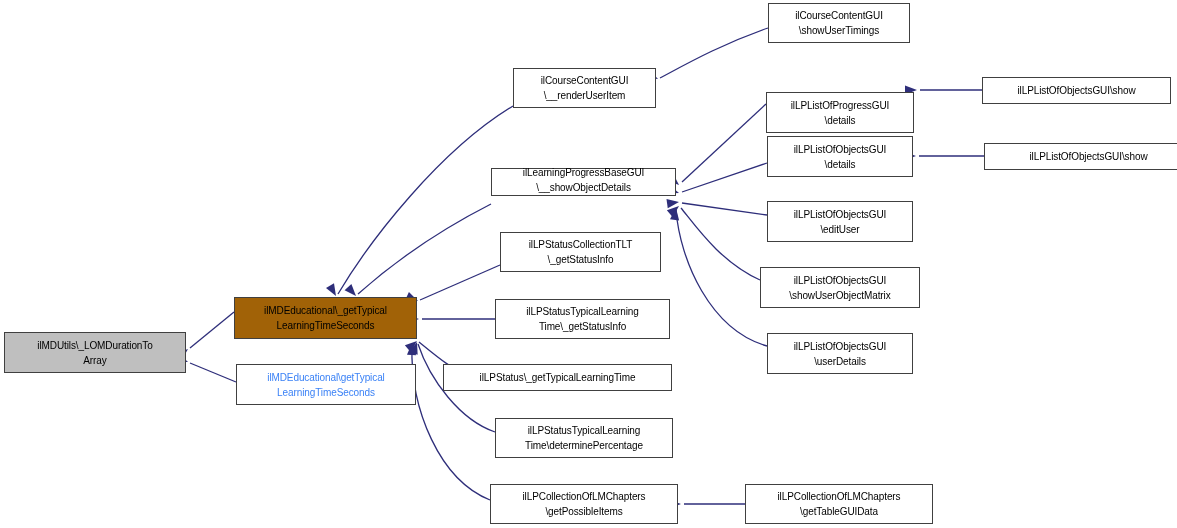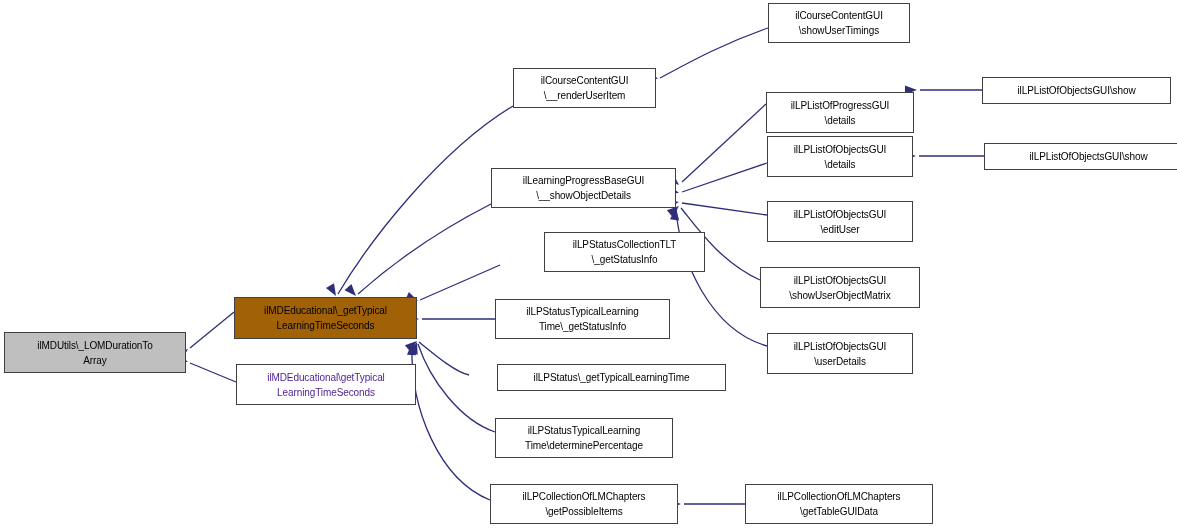--- a/index.html
+++ b/index.html
@@ -91,31 +91,31 @@
       <polygon points="0,0 -12,-4.6 -12,4.6" fill="#2e2e7a" transform="translate(917,90) rotate(360)"></polygon>
       <path d="M 984 156 L 919 156" fill="none" stroke="#2e2e7a" stroke-width="1.3"></path>
       <polygon points="0,0 -12,-4.6 -12,4.6" fill="#2e2e7a" transform="translate(916,156) rotate(360)"></polygon>
     </svg>
 
   <div id="node-layer">
       <div class="node root" style="left: 4px; top: 332px; width: 182px; height: 41px; background: rgb(191, 191, 191); border-color: rgb(64, 64, 64); color: rgb(0, 0, 0);"><span class="label">ilMDUtils\_LOMDurationTo
 Array</span></div>
       <div class="node" style="left: 234px; top: 297px; width: 183px; height: 42px; background: #a16207; border-color: rgb(64, 64, 64); color: rgb(0, 0, 0);"><span class="label">ilMDEducational\_getTypical
 LearningTimeSeconds</span></div>
-      <div class="node" style="left: 236px; top: 364px; width: 180px; height: 41px; background: rgb(255, 255, 255); border-color: rgb(64, 64, 64); color: #4c1d95;"><span class="label">ilMDEducational\getTypical
+      <div class="node" style="left: 236px; top: 364px; width: 180px; height: 41px; background: rgb(255, 255, 255); border-color: rgb(64, 64, 64); color: #3b82f6;"><span class="label">ilMDEducational\getTypical
 LearningTimeSeconds</span></div>
       <div class="node" style="left: 513px; top: 68px; width: 143px; height: 40px; background: rgb(255, 255, 255); border-color: rgb(64, 64, 64); color: rgb(0, 0, 0);"><span class="label">ilCourseContentGUI
 \__renderUserItem</span></div>
-      <div class="node" style="left: 491px; top: 168px; width: 185px; height: 40px; background: rgb(255, 255, 255); border-color: rgb(64, 64, 64); color: rgb(0, 0, 0);"><span class="label">ilLearningProgressBaseGUI
+      <div class="node" style="left: 491px; top: 168px; width: 185px; height: 28px; background: rgb(255, 255, 255); border-color: rgb(64, 64, 64); color: rgb(0, 0, 0); align-items: flex-end;"><span class="label">ilLearningProgressBaseGUI
 \__showObjectDetails</span></div>
-      <div class="node" style="left: 500px; top: 232px; width: 161px; height: 40px; background: rgb(255, 255, 255); border-color: rgb(64, 64, 64); color: rgb(0, 0, 0); margin-left: 44px;"><span class="label">ilLPStatusCollectionTLT
+      <div class="node" style="left: 500px; top: 232px; width: 161px; height: 40px; background: rgb(255, 255, 255); border-color: rgb(64, 64, 64); color: rgb(0, 0, 0);"><span class="label">ilLPStatusCollectionTLT
 \_getStatusInfo</span></div>
       <div class="node" style="left: 495px; top: 299px; width: 175px; height: 40px; background: rgb(255, 255, 255); border-color: rgb(64, 64, 64); color: rgb(0, 0, 0);"><span class="label">ilLPStatusTypicalLearning
 Time\_getStatusInfo</span></div>
-      <div class="node" style="left: 497px; top: 364px; width: 229px; height: 27px; background: rgb(255, 255, 255); border-color: rgb(64, 64, 64); color: rgb(0, 0, 0);"><span class="label">ilLPStatus\_getTypicalLearningTime</span></div>
+      <div class="node" style="left: 443px; top: 364px; width: 229px; height: 27px; background: rgb(255, 255, 255); border-color: rgb(64, 64, 64); color: rgb(0, 0, 0);"><span class="label">ilLPStatus\_getTypicalLearningTime</span></div>
       <div class="node" style="left: 495px; top: 418px; width: 178px; height: 40px; background: rgb(255, 255, 255); border-color: rgb(64, 64, 64); color: rgb(0, 0, 0);"><span class="label">ilLPStatusTypicalLearning
 Time\determinePercentage</span></div>
       <div class="node" style="left: 490px; top: 484px; width: 188px; height: 40px; background: rgb(255, 255, 255); border-color: rgb(64, 64, 64); color: rgb(0, 0, 0);"><span class="label">ilLPCollectionOfLMChapters
 \getPossibleItems</span></div>
       <div class="node" style="left: 768px; top: 3px; width: 142px; height: 40px; background: rgb(255, 255, 255); border-color: rgb(64, 64, 64); color: rgb(0, 0, 0);"><span class="label">ilCourseContentGUI
 \showUserTimings</span></div>
       <div class="node" style="left: 766px; top: 70px; width: 148px; height: 41px; background: rgb(255, 255, 255); border-color: rgb(64, 64, 64); color: rgb(0, 0, 0); margin-top: 22px;"><span class="label">ilLPListOfProgressGUI
 \details</span></div>
       <div class="node" style="left: 767px; top: 136px; width: 146px; height: 41px; background: rgb(255, 255, 255); border-color: rgb(64, 64, 64); color: rgb(0, 0, 0);"><span class="label">ilLPListOfObjectsGUI
 \details</span></div>

